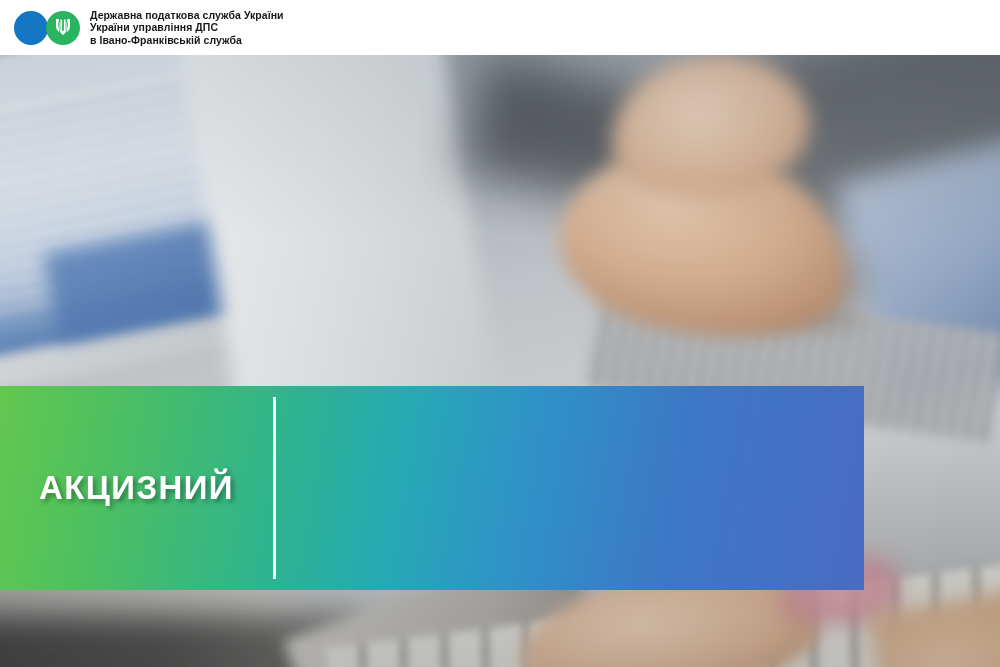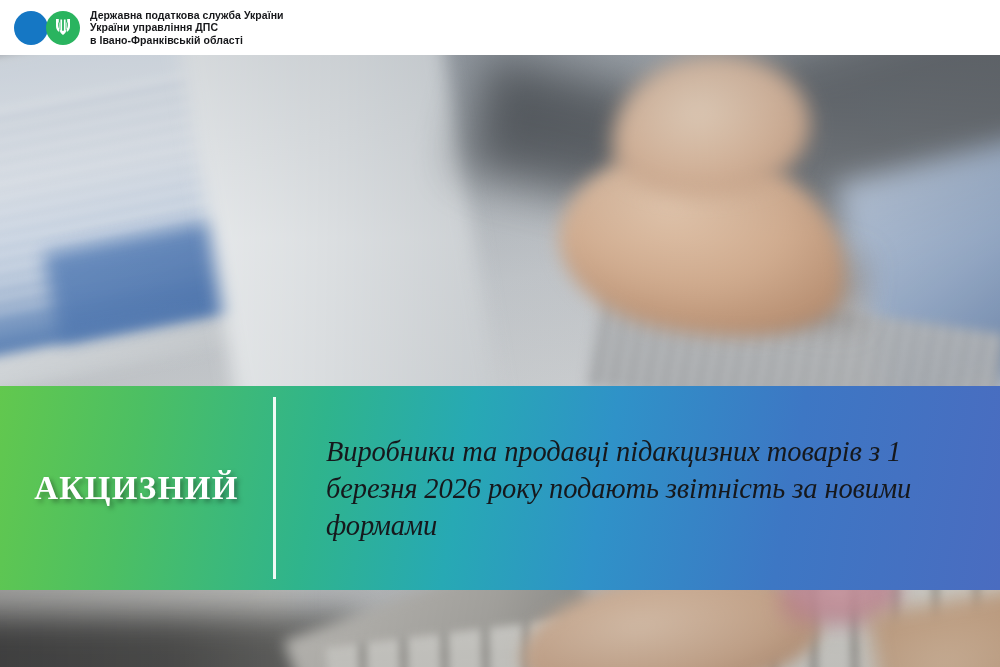--- a/index.html
+++ b/index.html
@@ -213,31 +213,31 @@
   }
   
   #ph-haze {
     left:0; top:0; width:1000px; height:612px;
     background:linear-gradient(180deg, rgba(150,158,165,.30) 0%, rgba(170,175,180,.14) 30%, rgba(120,125,130,.10) 60%, rgba(70,70,72,.22) 100%);
   }
 
   
   #banner {
     position:absolute; left:0; top:386px;
-    width:1000px; height:204px;
+    width:864px; height:204px;
     z-index:20;
     background:linear-gradient(100deg,
       #62c84e 0%,
       #4cbf63 14%,
       #2fb48c 32%,
       #27a9b4 46%,
       #2f92c8 60%,
       #3d77c4 78%,
       #4a6cc0 100%);
-    display:flex; align-items:center;font-family:Liberation Serif, serif;
+    display:flex; align-items:center;
   }
   #banner-left {
     width:273px; flex:0 0 273px;
     display:flex; align-items:center; justify-content:center;
     height:100%;
   }
   #banner-tag {
     color:#ffffff;
     font-size:33px;
     font-weight:bold;
@@ -273,21 +273,21 @@
     <div id="logo">
       <span class="logo-circle logo-blue"></span>
       <span class="logo-circle logo-green"></span>
       <svg width="16" height="20" viewBox="0 0 16 20">
         <path d="M1 1 L1 8 Q1 12 4.2 14 L4.2 10.5 Q3 9.5 3 7.5 L3 4.5 L4.6 4.5 L4.6 11 Q4.6 14.8 8 17 Q11.4 14.8 11.4 11 L11.4 4.5 L13 4.5 L13 7.5 Q13 9.5 11.8 10.5 L11.8 14 Q15 12 15 8 L15 1 L12.2 1 L12.2 9 Q12.2 11.2 10.6 12.6 L10.6 1.6 L8.9 1.6 L8.9 12.4 Q8.4 12.8 8 13.1 Q7.6 12.8 7.1 12.4 L7.1 1.6 L5.4 1.6 L5.4 12.6 Q3.8 11.2 3.8 9 L3.8 1 Z" fill="#ffffff"></path>
       </svg>
     </div>
     <div id="org-title">
       <div>Державна податкова служба України</div>
       <div>України управління ДПС</div>
-      <div>в Івано-Франківській області</div>
+      <div>в Івано-Франківській служба</div>
     </div>
   </div>
 
   <div id="photo">
     <div class="ph" id="ph-wall"></div>
     <div class="ph" id="ph-monitor"></div>
     <div class="ph" id="ph-screen"></div>
     <div class="ph" id="ph-uirows"></div>
     <div class="ph" id="ph-screenblue"></div>
     <div class="ph" id="ph-gap"></div>
@@ -309,18 +309,15 @@
     <div class="ph" id="ph-haze"></div>
   </div>
 
   <div id="banner">
     <div id="banner-left">
       <div id="banner-tag">
         <div>АКЦИЗНИЙ</div>
       </div>
     </div>
     <div id="banner-divider"></div>
-    <div id="banner-right">
-      <div id="banner-headline">Виробники та продавці підакцизних товарів з 1 березня 2026 року подають звітність за новими формами</div>
-    </div>
   </div>
 
 </div>
 
 </body></html>

